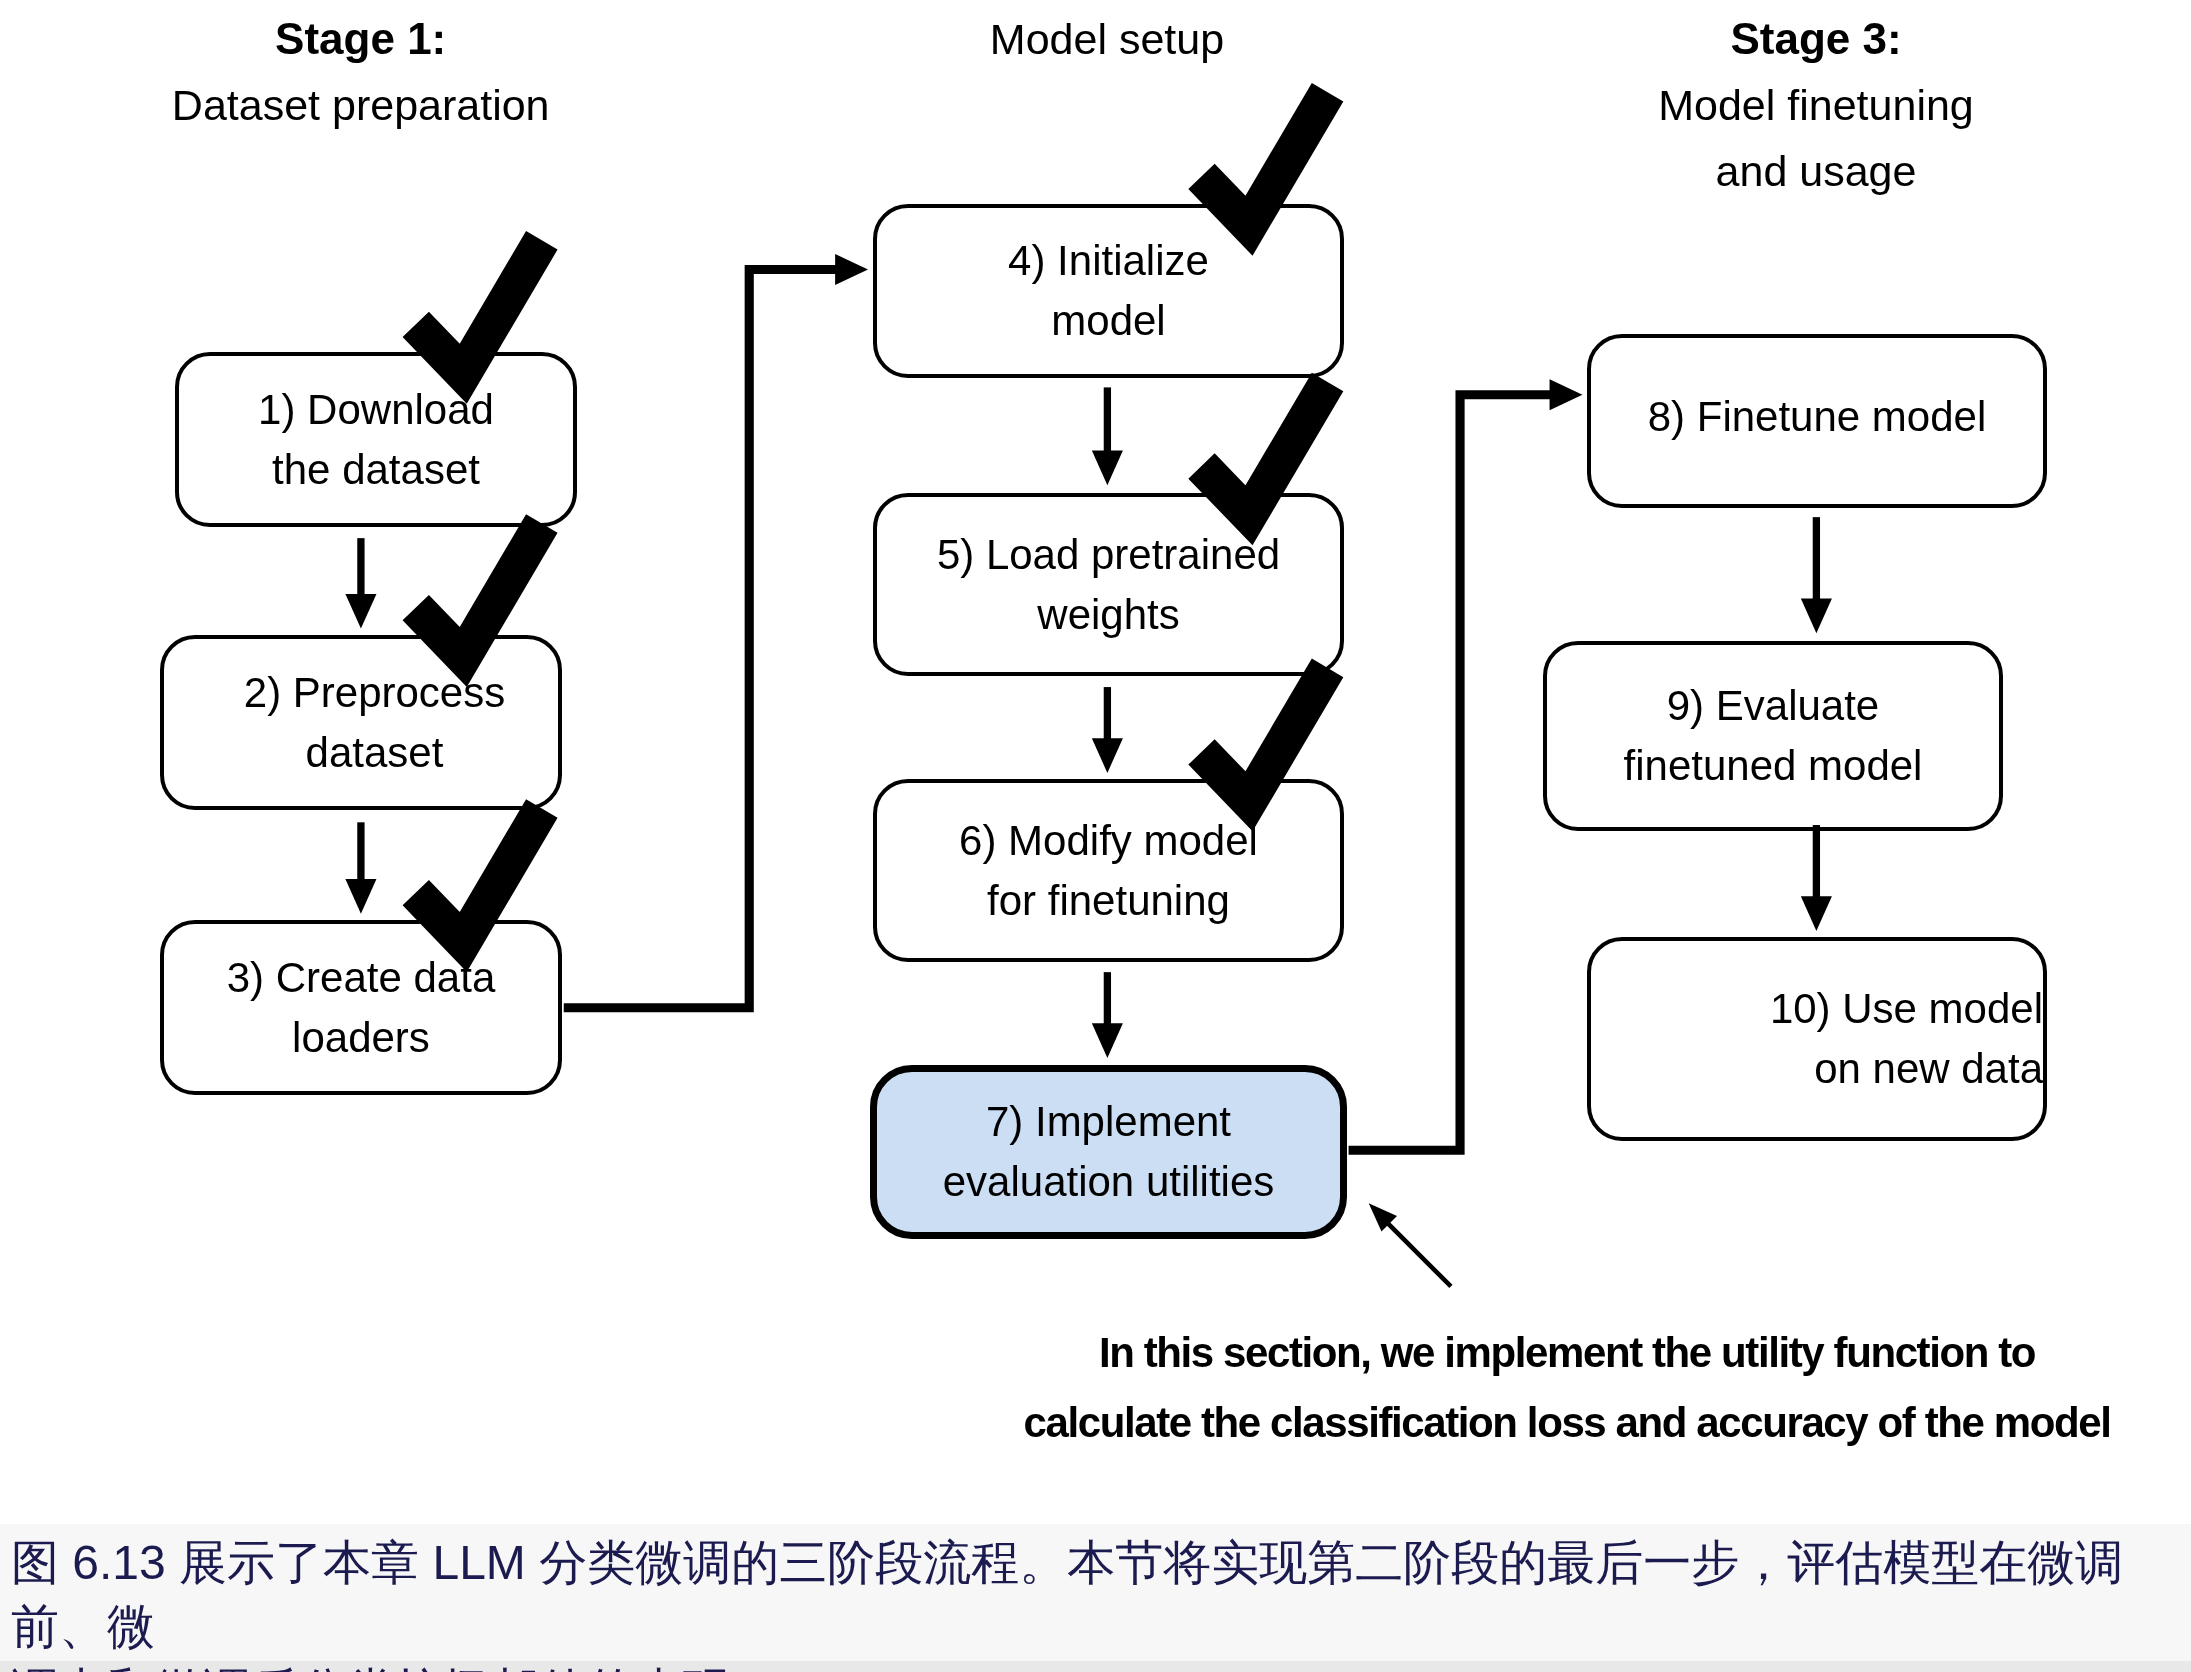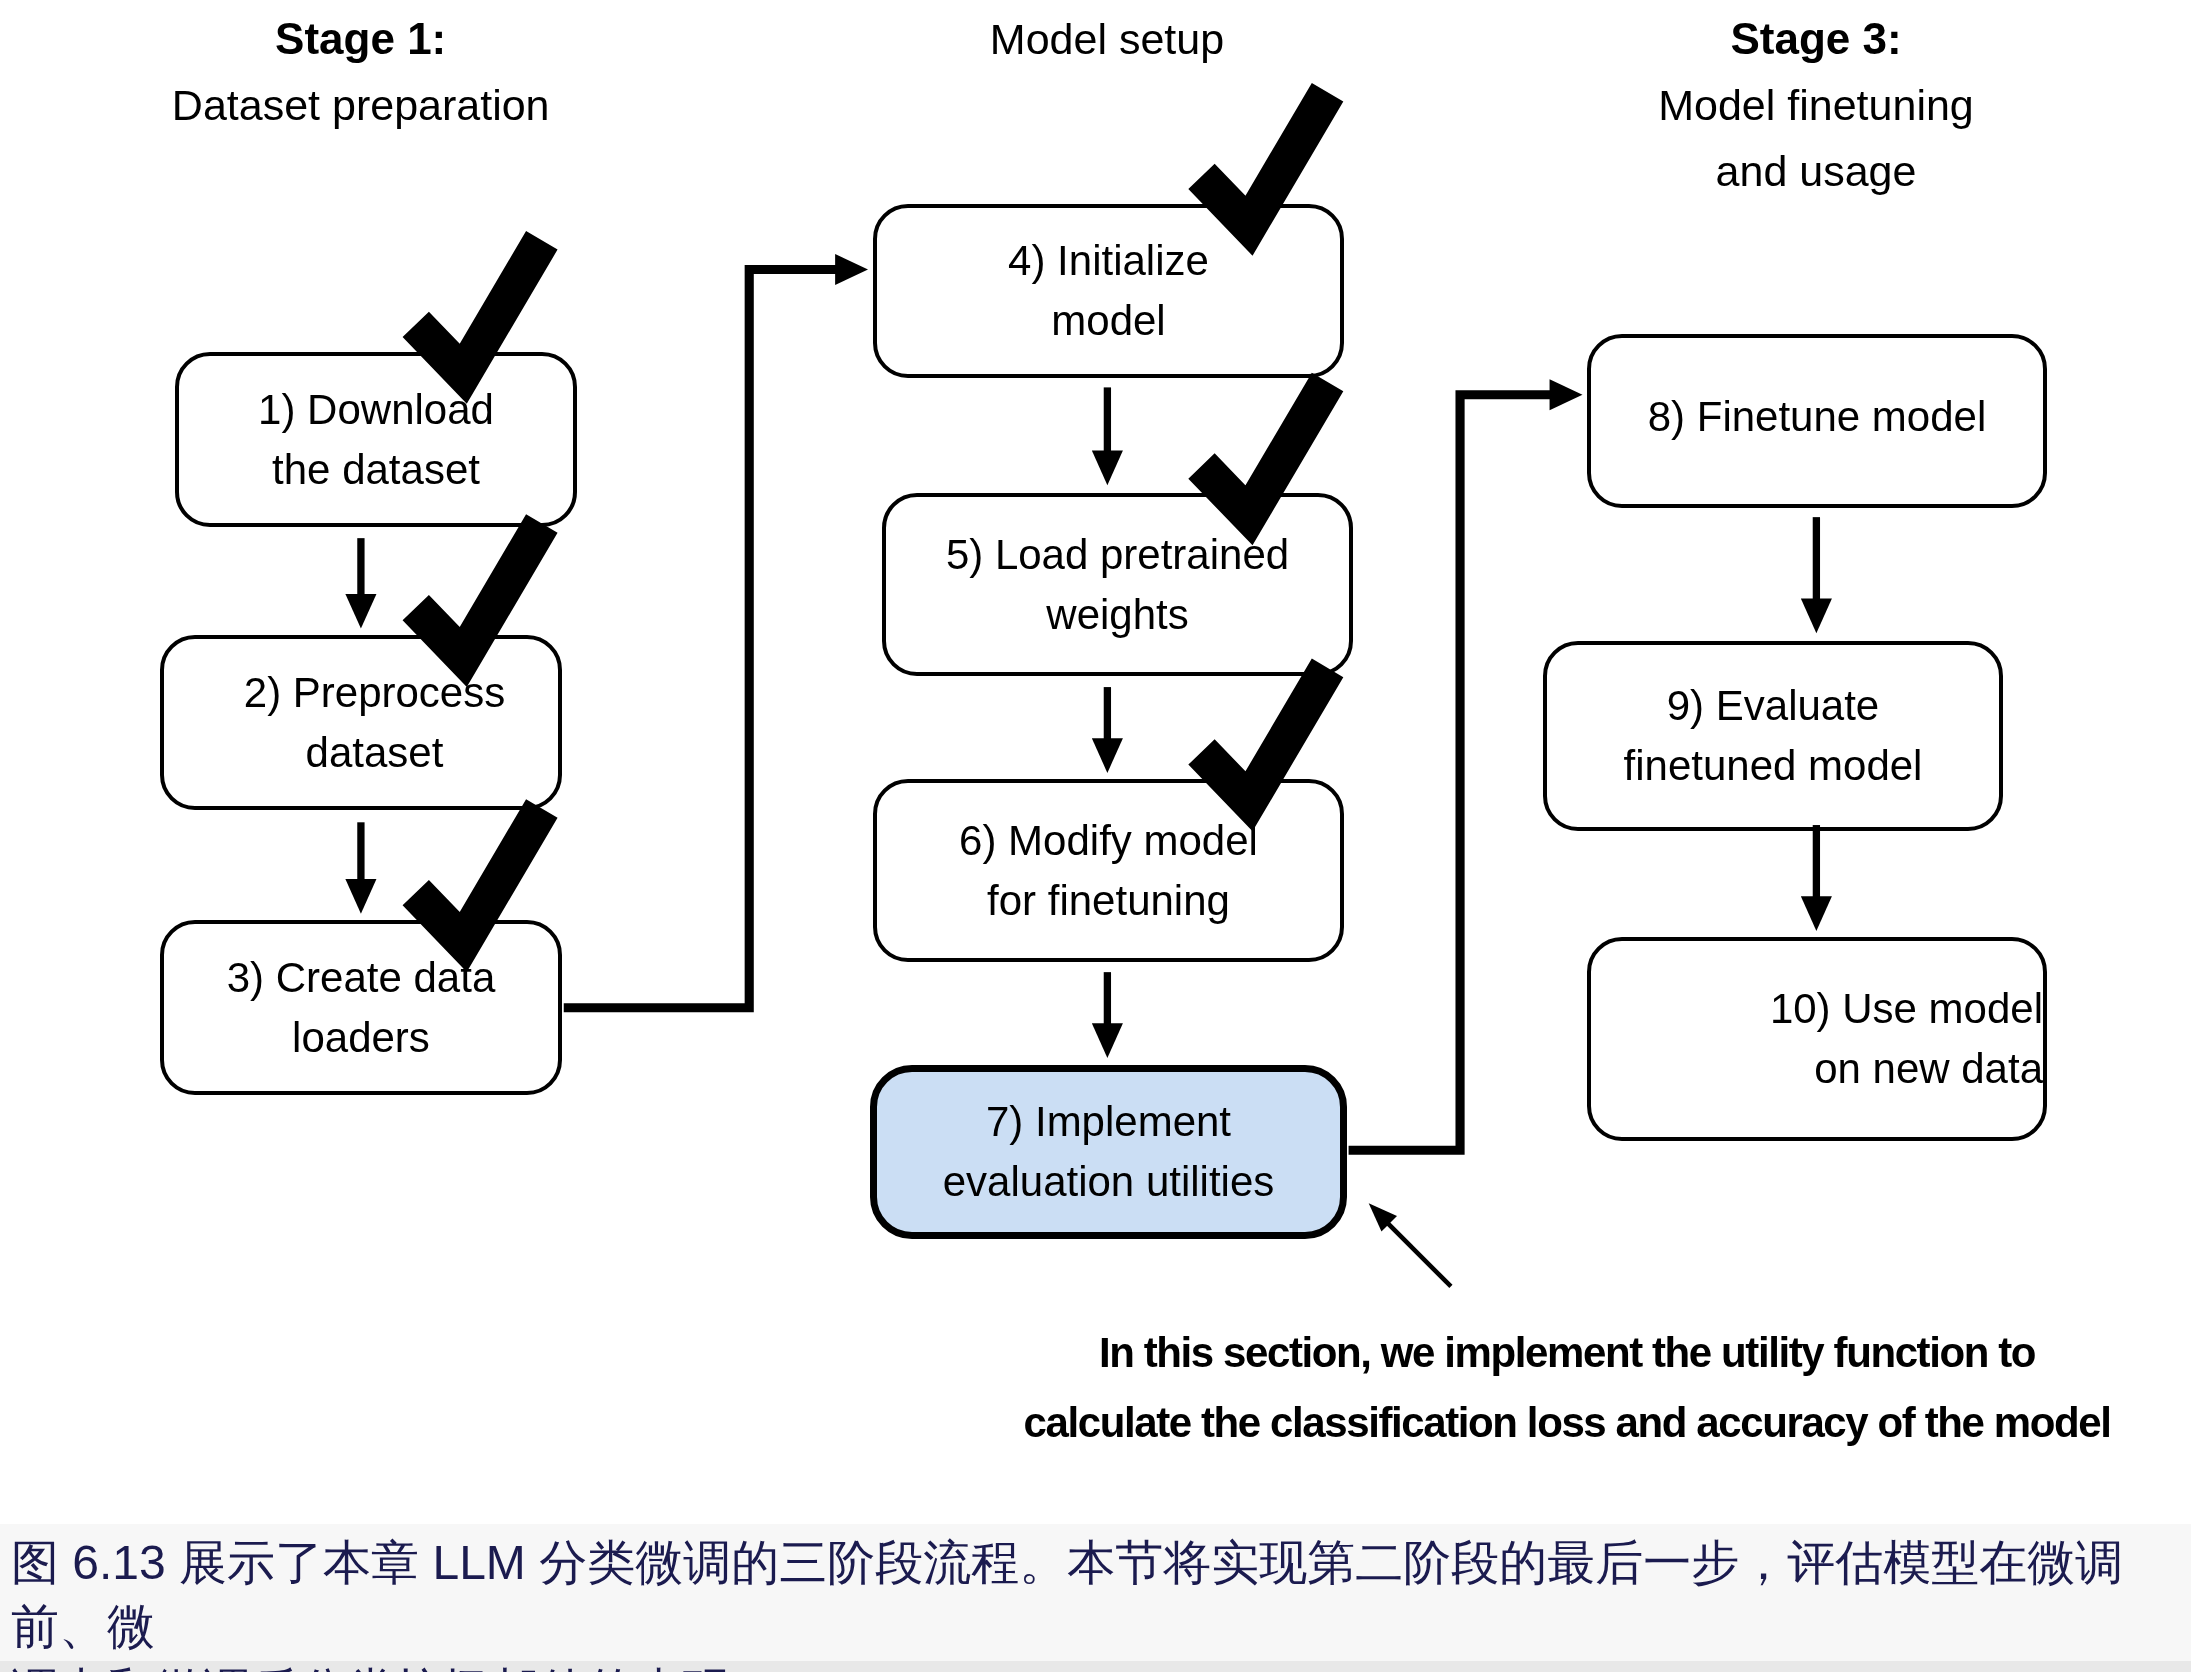--- a/index.html
+++ b/index.html
@@ -62,21 +62,21 @@
 </div>
 <div class="box" style="left:160px;top:920px;width:402px;height:175px;">
   <div>3) Create data</div>
   <div>loaders</div>
 </div>
 
 <div class="box" style="left:873px;top:204px;width:471px;height:174px;">
   <div>4) Initialize</div>
   <div>model</div>
 </div>
-<div class="box" style="left:873px;top:493px;width:471px;height:183px;margin-left:9px;">
+<div class="box" style="left:873px;top:493px;width:471px;height:183px;">
   <div>5) Load pretrained</div>
   <div>weights</div>
 </div>
 <div class="box" style="left:873px;top:779px;width:471px;height:183px;">
   <div>6) Modify model</div>
   <div>for finetuning</div>
 </div>
 <div class="box hl" style="left:870px;top:1065px;width:477px;height:174px;">
   <div>7) Implement</div>
   <div>evaluation utilities</div>

